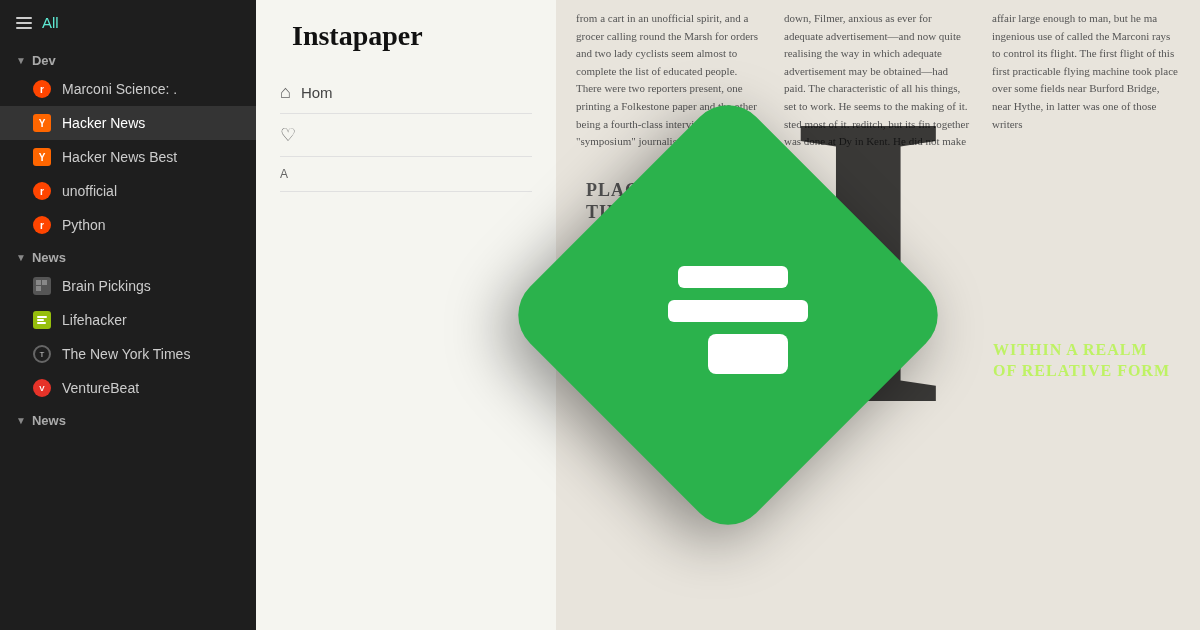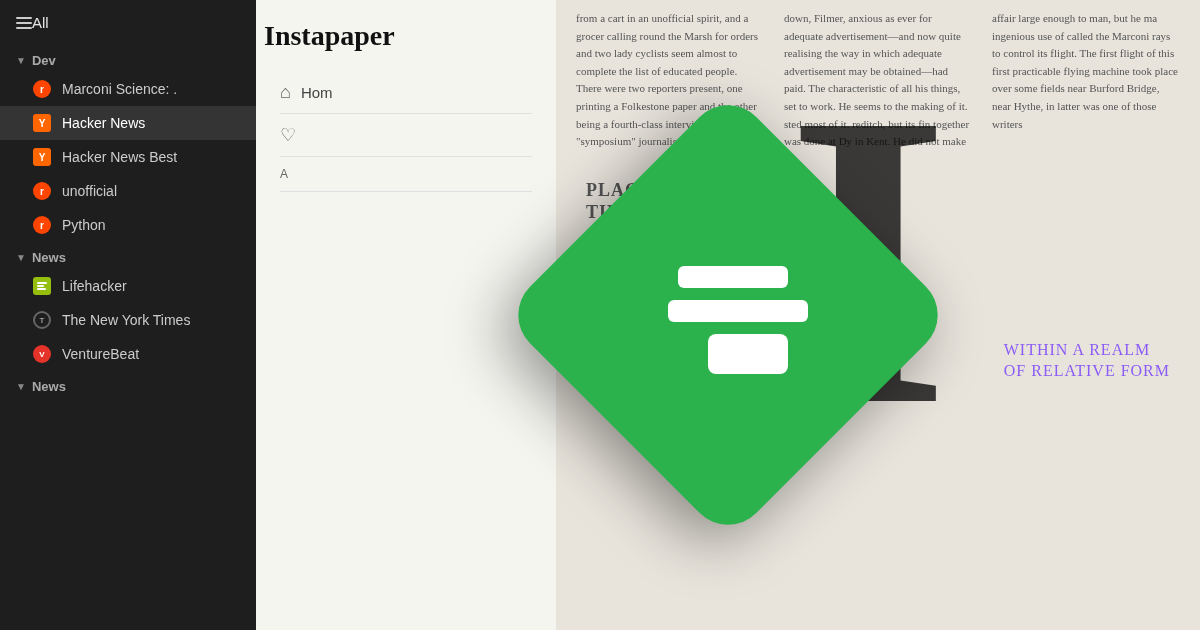--- a/index.html
+++ b/index.html
@@ -28,23 +28,24 @@
     }
 
     #sidebar::-webkit-scrollbar { width: 4px; }
     #sidebar::-webkit-scrollbar-track { background: #1e1e1e; }
     #sidebar::-webkit-scrollbar-thumb { background: #444; border-radius: 2px; }
 
     .sidebar-header {
       display: flex;
       align-items: center;
       padding: 14px 16px;
-      color: #e5e5e5;
+      color: #5eead4;
       font-size: 15px;
       font-weight: 500;
+      gap: 10px;
     }
 
     .sidebar-header .hamburger {
       display: flex;
       flex-direction: column;
       gap: 3px;
       cursor: pointer;
     }
     .sidebar-header .hamburger span {
       display: block;
@@ -202,21 +203,21 @@
       position: absolute;
       left: 0;
       top: 0;
       width: 300px;
       height: 630px;
       background: #f5f5f0;
       z-index: 1;
     }
 
     .instapaper-header {
-      padding: 20px 8px 10px;
+      padding: 20px 36px 10px;
       font-size: 28px;
       font-weight: bold;
       color: #111;
       font-family: Georgia, serif;
     }
 
     .instapaper-nav {
       padding: 10px 24px;
     }
 
@@ -294,22 +295,22 @@
       position: absolute;
       right: 30px;
       top: 340px;
       z-index: 3;
       color: #555;
       font-family: Georgia, serif;
     }
 
     .article-overlay2 .headline2 {
       font-size: 16px;
-      font-weight: normal;
-      color: #8b5cf6;
+      font-weight: bold;
+      color: #bef264;
       text-transform: uppercase;
       letter-spacing: 1px;
       line-height: 1.3;
     }
 
     
     .feedly-overlay {
       position: absolute;
       left: 50%;
       top: 50%;
@@ -403,20 +404,33 @@
     </div>
     <span class="item-label">Python</span>
   </div>
 
 
   <div class="section-header">
     <span class="chevron">▼</span>
     <span>News</span>
   </div>
 
+  <div class="sidebar-item">
+    <div class="icon-wrap">
+      <div class="icon-brainpickings">
+        <svg width="14" height="14" viewBox="0 0 14 14">
+          <rect x="1" y="1" width="5" height="5" fill="#888"></rect>
+          <rect x="7" y="1" width="5" height="5" fill="#888"></rect>
+          <rect x="1" y="7" width="5" height="5" fill="#888"></rect>
+          <rect x="7" y="7" width="5" height="5" fill="#555"></rect>
+        </svg>
+      </div>
+    </div>
+    <span class="item-label">Brain Pickings</span>
+  </div>
 
   <div class="sidebar-item">
     <div class="icon-wrap">
       <div style="background:#96bf0d; border-radius:3px; width:18px; height:18px; display:flex; align-items:center; justify-content:center;">
         <svg width="12" height="12" viewBox="0 0 12 12">
           <rect x="1" y="2" width="10" height="2" fill="white" rx="1"></rect>
           <rect x="1" y="5" width="7" height="2" fill="white" rx="1"></rect>
           <rect x="1" y="8" width="9" height="2" fill="white" rx="1"></rect>
         </svg>
       </div>

